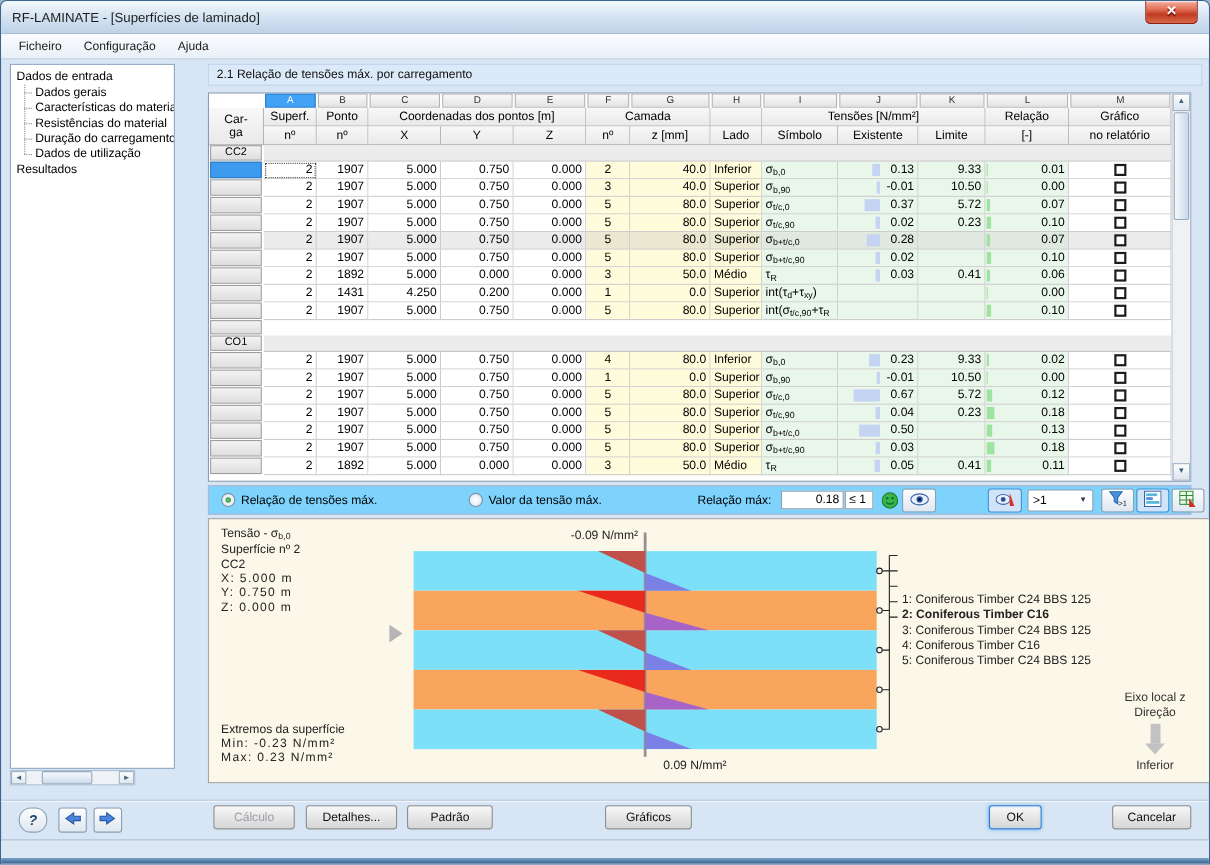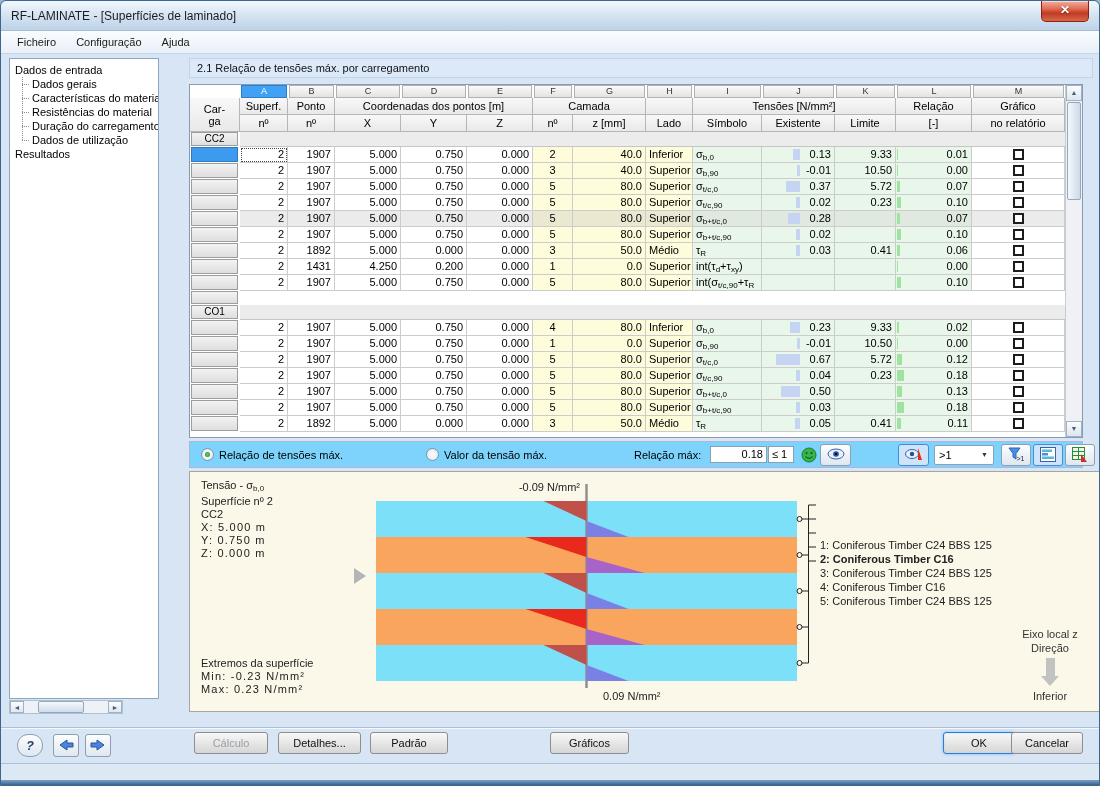--- a/index.html
+++ b/index.html
@@ -617,18 +617,18 @@
   <div class="sq-btn" style="left:84px">
       <span><svg width="16" height="12">
           <path d="M7 1 L7 4 L1 4 L1 8 L7 8 L7 11 L14 6 Z" fill="#4a84e0" stroke="#26569c"></path>
         </svg></span>
     </div>
 
   <div class="btn disabled" style="left:193px;width:74px">Cálculo</div>
   <div class="btn" style="left:277px;width:83px">Detalhes...</div>
   <div class="btn" style="left:369px;width:78px">Padrão</div>
   <div class="btn" style="left:549px;width:79px">Gráficos</div>
-  <div class="btn default" style="left:942px;width:72px">OK</div>
+  <div class="btn default" style="left:898px;width:48px">OK</div>
   <div class="btn" style="left:1010px;width:72px">Cancelar</div>
 
   <div class="statusbar"></div>
   <div class="bottom-frame"></div>
 </div>
 
 </body></html>

